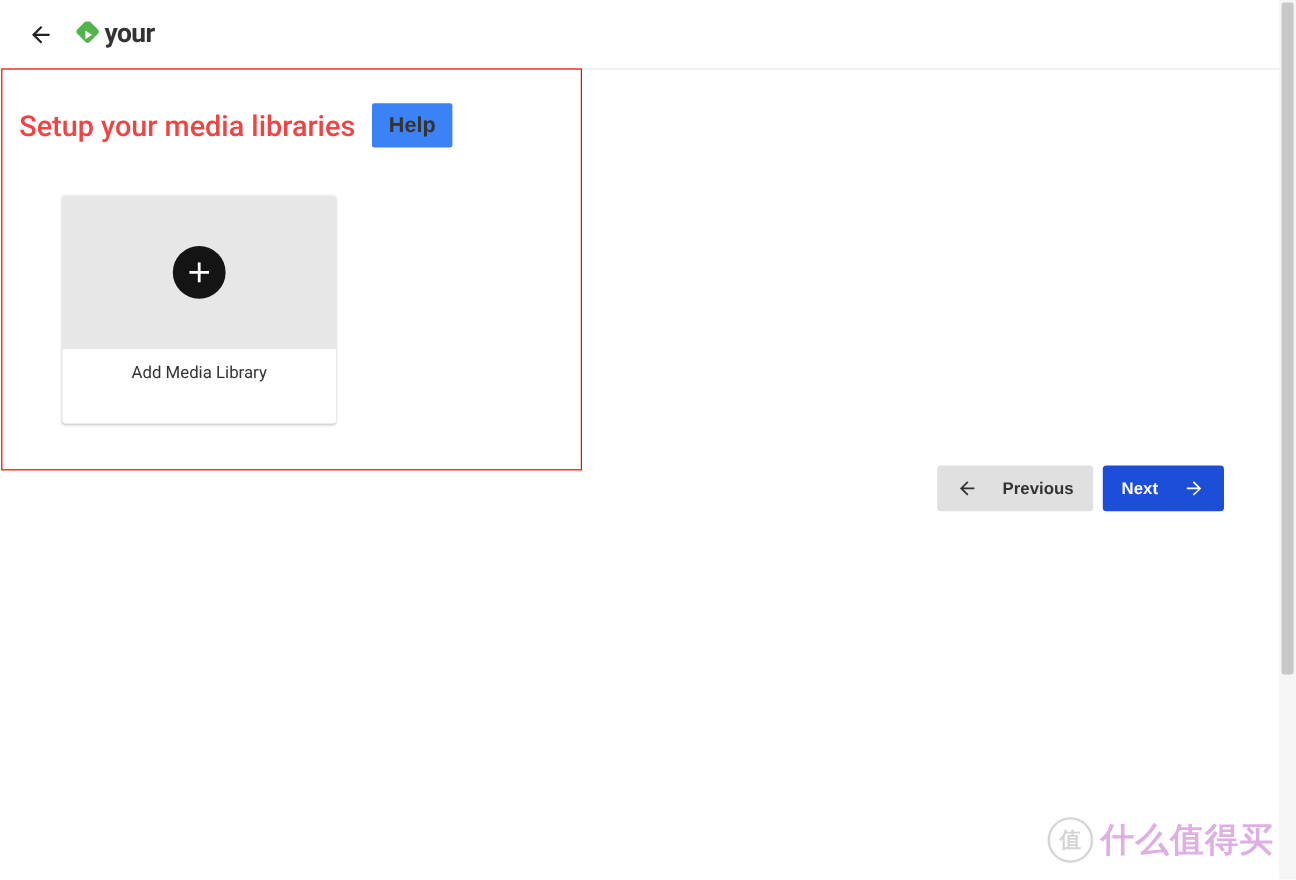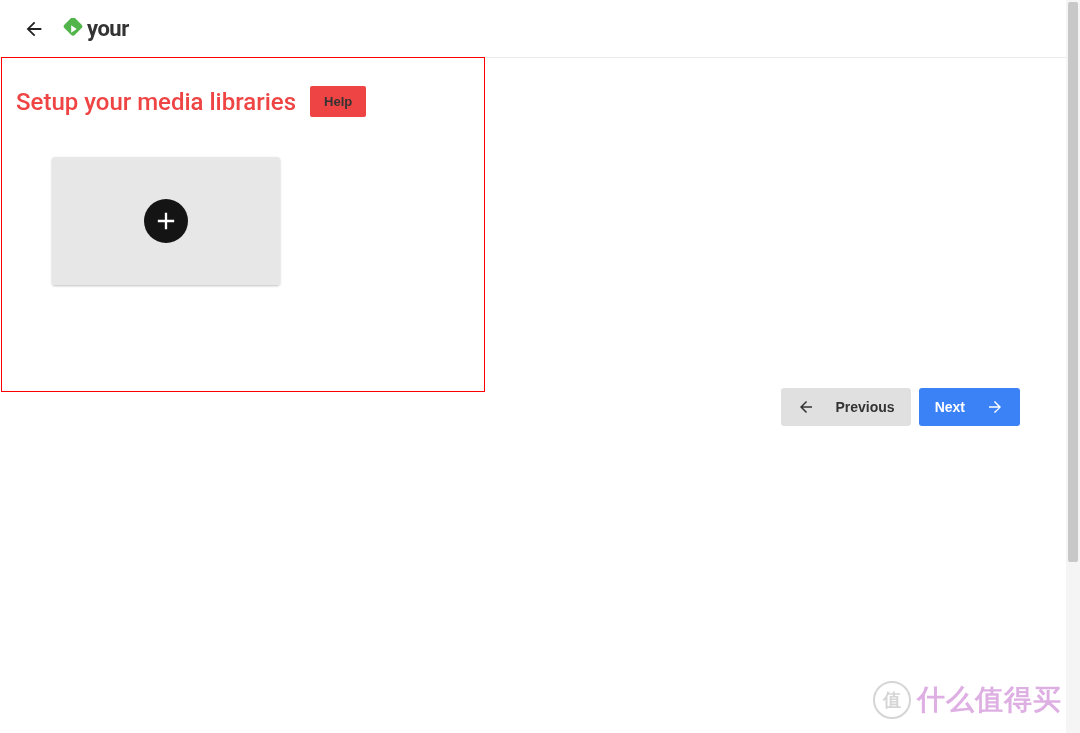--- a/index.html
+++ b/index.html
@@ -63,24 +63,24 @@
       align-items: center;
       gap: 14px;
       margin-bottom: 40px;
     }
     .page-title {
       font-size: 24px;
       font-weight: 500;
       color: #ef4444;
     }
     .help-btn {
-      background: #ef4444;
+      background: #3b82f6;
       border: none;
       padding: 8px 14px;
-      font-size: 13px;
+      font-size: 18px;
       font-weight: 600;
       color: #333;
       cursor: pointer;
       border-radius: 2px;
     }
     .card {
       width: 228px;
       margin-left: 36px;
       border-radius: 3px;
       box-shadow: 0 1px 3px rgba(0,0,0,0.12), 0 1px 2px rgba(0,0,0,0.14);
@@ -144,21 +144,21 @@
       font-weight: 700;
       border: none;
       cursor: pointer;
       border-radius: 3px;
     }
     .nav-btn.prev {
       background: #e0e0e0;
       color: #333;
     }
     .nav-btn.next {
-      background: #3b82f6;
+      background: #1d4ed8;
       color: #fff;
     }
     .nav-btn svg {
       width: 18px;
       height: 18px;
     }
     .nav-btn.prev svg { fill: #333; }
     .nav-btn.next svg { fill: #fff; }
     .scrollbar-track {
       position: absolute;
@@ -231,20 +231,21 @@
   </div>
 
   <div class="card">
     <div class="card-top">
       <div class="plus-circle">
         <svg viewBox="0 0 24 24">
             <path d="M19 13h-6v6h-2v-6H5v-2h6V5h2v6h6v2z"></path>
           </svg>
       </div>
     </div>
+    <div class="card-bottom">Add Media Library</div>
   </div>
 </div>
 
 <div class="nav-buttons">
   <button class="nav-btn prev">
     <svg viewBox="0 0 24 24">
         <path d="M20 11H7.83l5.59-5.59L12 4l-8 8 8 8 1.41-1.41L7.83 13H20v-2z"></path>
       </svg>
     <span>Previous</span>
   </button>

